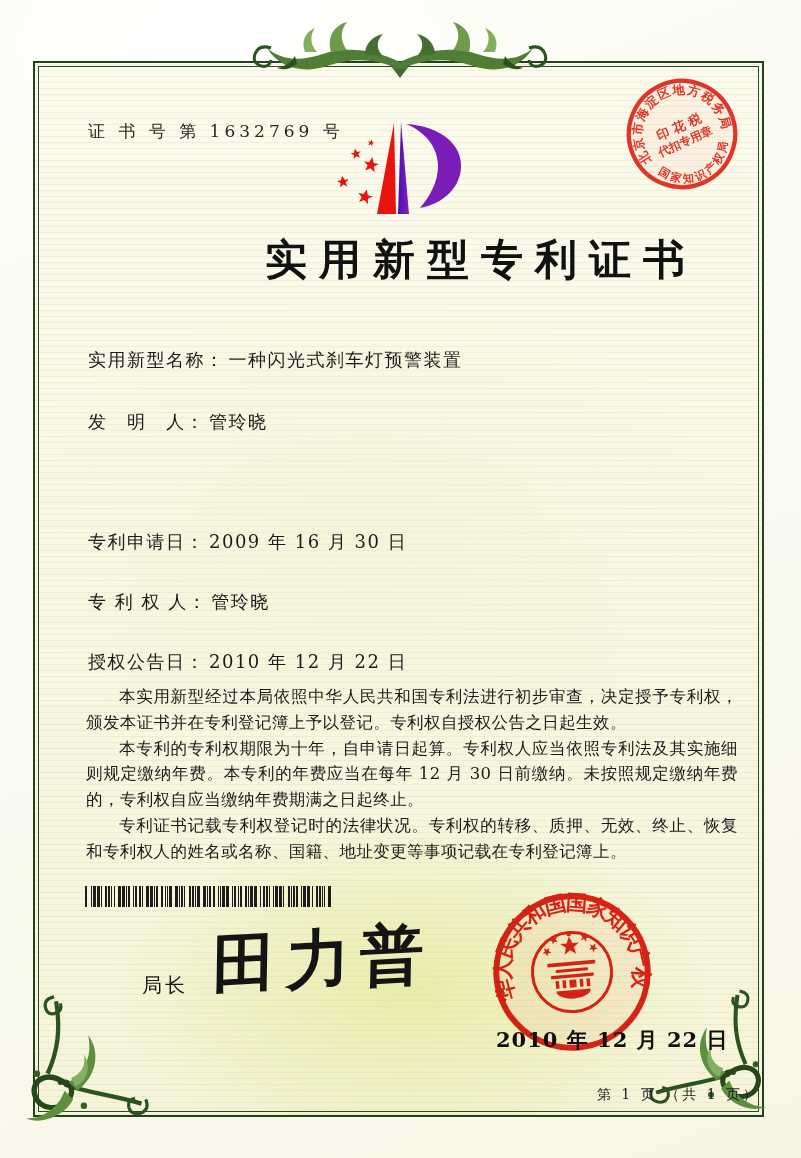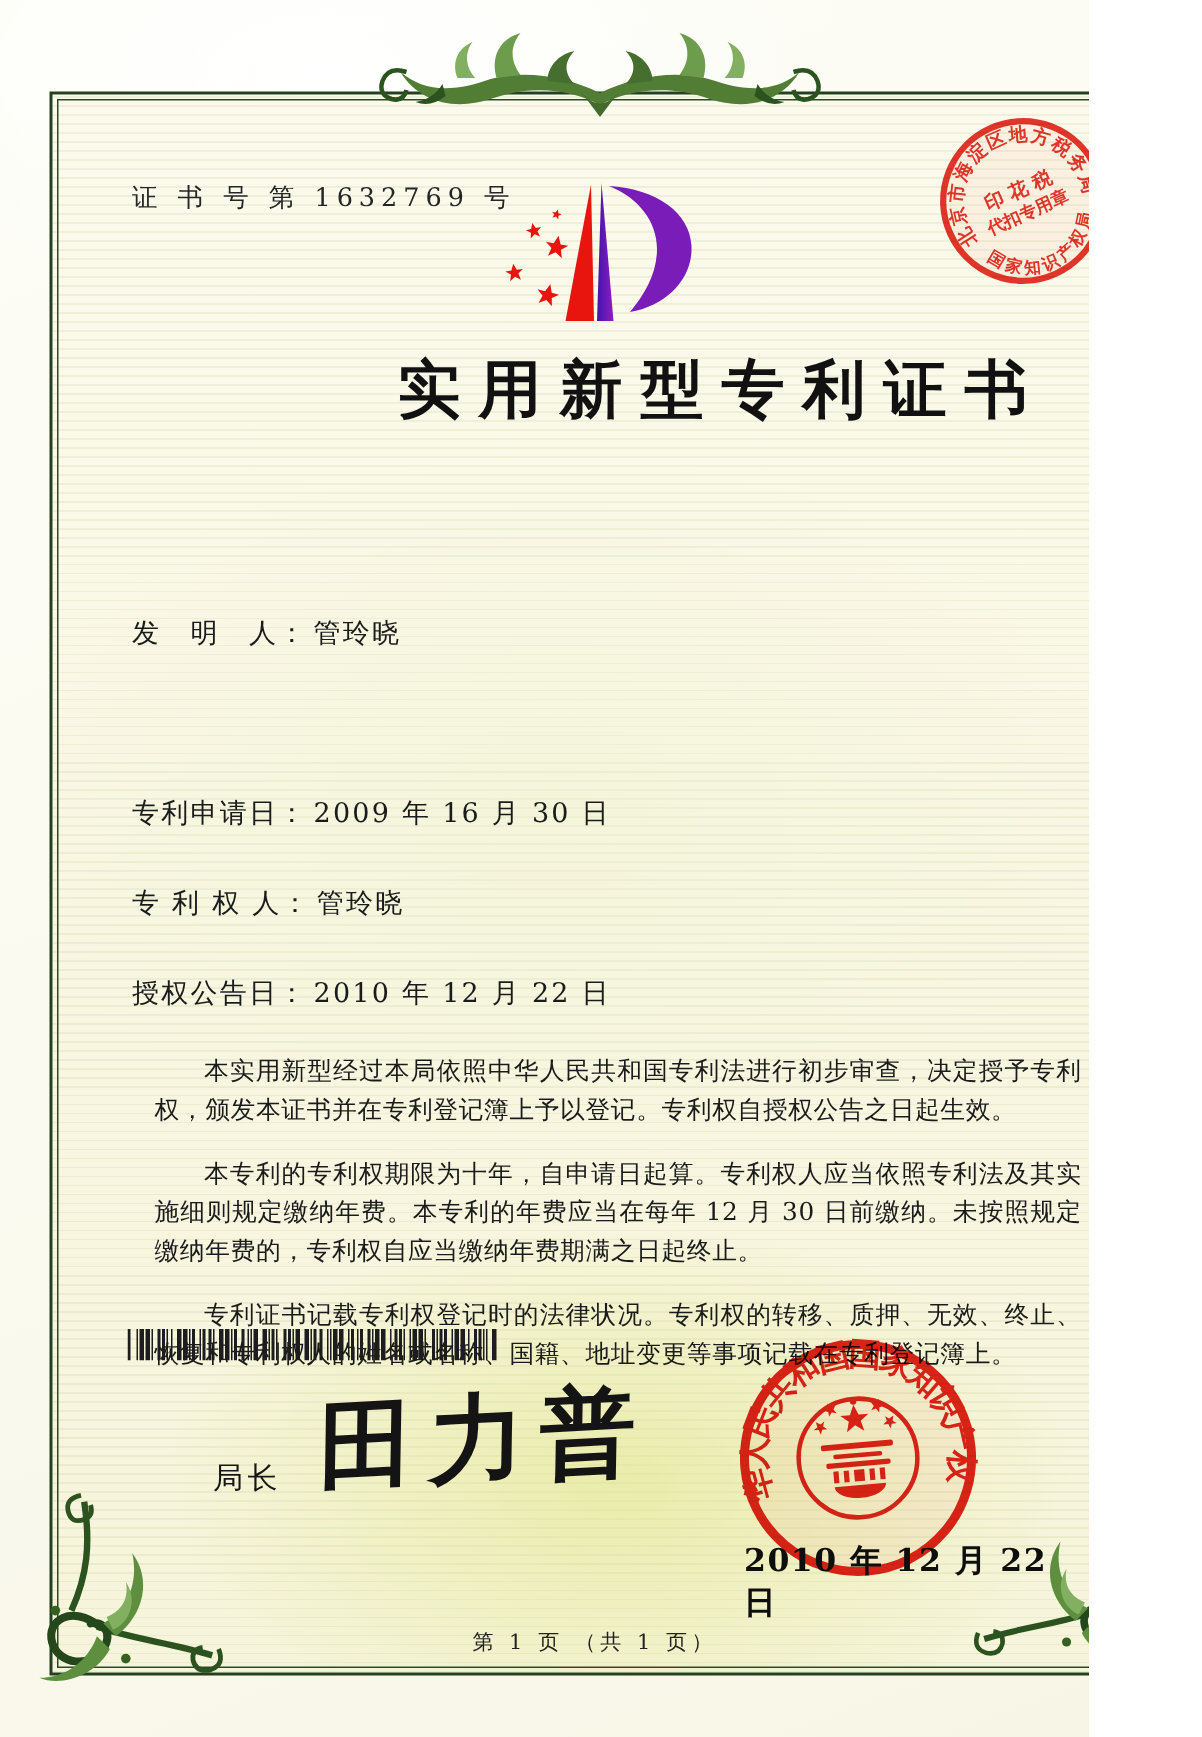--- a/index.html
+++ b/index.html
@@ -1,17 +1,17 @@
 <!DOCTYPE html>
 <html><head>
 <meta charset="utf-8">
 <style>
   html,body{margin:0;padding:0;background:#ffffff;}
   .page{
-    position:relative;width:726px;height:1158px;overflow:hidden;
+    position:relative;width:801px;height:1158px;overflow:hidden;
     background:
       radial-gradient(ellipse 600px 300px at 30% 4%, #ffffff 0%, rgba(255,255,255,0) 60%),
       linear-gradient(160deg,#fdfdf6 0%,#fbfaf0 55%,#f7f6e6 100%);
     font-family:"DejaVu Serif","Liberation Serif",serif;
     color:#1c1c1c;
   }
   
   .frame{
     position:absolute;left:33px;top:61px;width:727px;height:1052px;
     border:2px solid #24411f;
@@ -34,30 +34,30 @@
   .tax-stamp{position:absolute;left:622px;top:74px;width:120px;height:120px;transform:rotate(-24deg);opacity:.92;mix-blend-mode:multiply;}
   .title{position:absolute;left:97px;top:232px;width:600px;margin:0;text-align:right;
     font-size:42px;font-weight:700;letter-spacing:12px;text-indent:12px;color:#111;}
   
   .field-row{position:absolute;left:88px;font-size:18px;letter-spacing:1.5px;color:#1b1b1b;white-space:nowrap;}
   .f1{top:348px}.f2{top:410px}.f3{top:468px}.f4{top:530px}.f5{top:590px}.f6{top:650px}
   .flabel{margin-right:4px;}
   
   .body-text{position:absolute;left:86px;top:684px;width:652px;font-size:16.5px;line-height:25.8px;
     text-align:justify;color:#1b1b1b;letter-spacing:.4px;}
-  .body-text p{margin:17px;text-indent:2em;}
+  .body-text p{margin:0;text-indent:2em;}
   
   .barcode{position:absolute;left:85px;top:886px;width:250px;height:21px;}
   .sig-role{position:absolute;left:142px;top:972px;font-size:20px;letter-spacing:3px;color:#161616;text-align:right;}
   .sig-name{position:absolute;left:212px;top:916px;font-size:64px;font-weight:700;letter-spacing:10px;
     color:#141414;transform:rotate(-3deg) skewX(-4deg);font-family:"DejaVu Serif","Liberation Serif",serif;}
   
   .seal{position:absolute;left:486px;top:886px;width:172px;height:172px;mix-blend-mode:multiply;transform:rotate(-5deg);}
   .seal-date{position:absolute;left:496px;top:1026px;font-size:21px;font-weight:700;letter-spacing:1px;color:#0e0e0e;z-index:5;}
-  .footer{position:absolute;left:33px;top:1086px;width:727px;text-align:center;font-size:14px;letter-spacing:3px;color:#222;}
+  .footer{position:absolute;left:33px;top:1086px;width:727px;text-align:right;font-size:14px;letter-spacing:3px;color:#222;}
   .seal-text{font-weight:700;}
 </style>
 </head>
 <body>
 
 <div class="page">
 
   <div class="frame"></div>
 
   <svg class="ornament top-center" viewBox="0 0 330 78" aria-hidden="true">
@@ -125,20 +125,23 @@
     </text>
     <text class="seal-text" fill="#e2251a" font-size="13">
       <textPath href="#taxBotArc" startOffset="50%" text-anchor="middle" textLength="108">国家知识产权局</textPath>
     </text>
     <text x="70" y="66" text-anchor="middle" fill="#e2251a" font-size="15" class="seal-text">印 花 税</text>
     <text x="70" y="84" text-anchor="middle" fill="#e2251a" font-size="13.5" class="seal-text">代扣专用章</text>
   </svg>
 
   <h1 class="title">实用新型专利证书</h1>
 
+  <div class="field-row f1">
+    <span class="flabel">实用新型名称：</span><span class="fvalue">一种闪光式刹车灯预警装置</span>
+  </div>
   <div class="field-row f2">
     <span class="flabel">发　明　人：</span><span class="fvalue">管玲晓</span>
   </div>
   <div class="field-row f4">
     <span class="flabel">专利申请日：</span><span class="fvalue">2009 年 16 月 30 日</span>
   </div>
   <div class="field-row f5">
     <span class="flabel">专 利 权 人：</span><span class="fvalue">管玲晓</span>
   </div>
   <div class="field-row f6">

